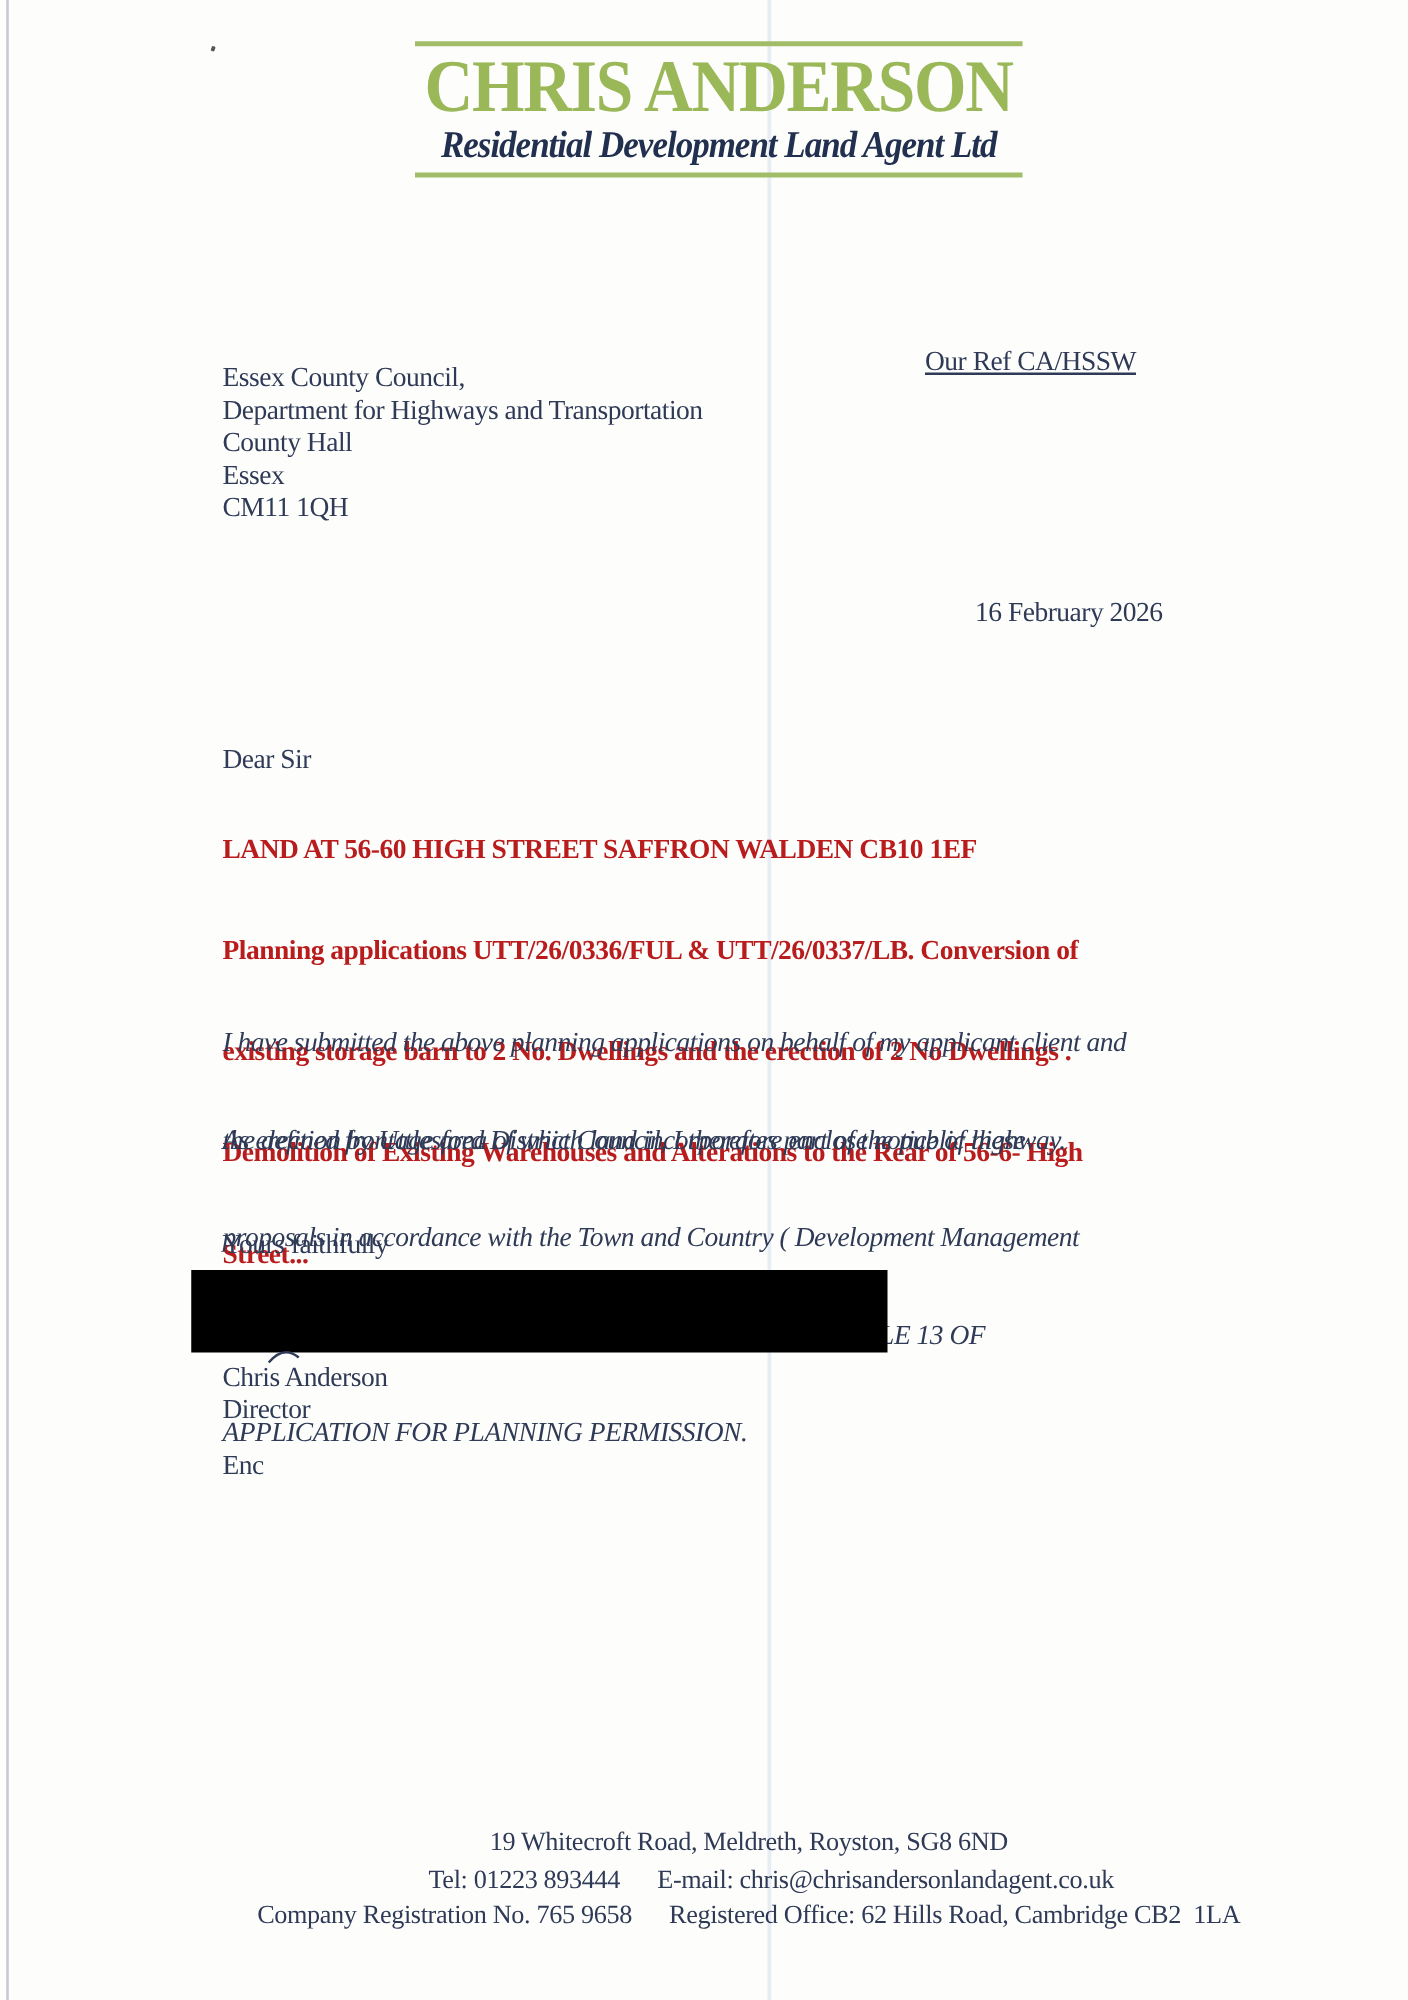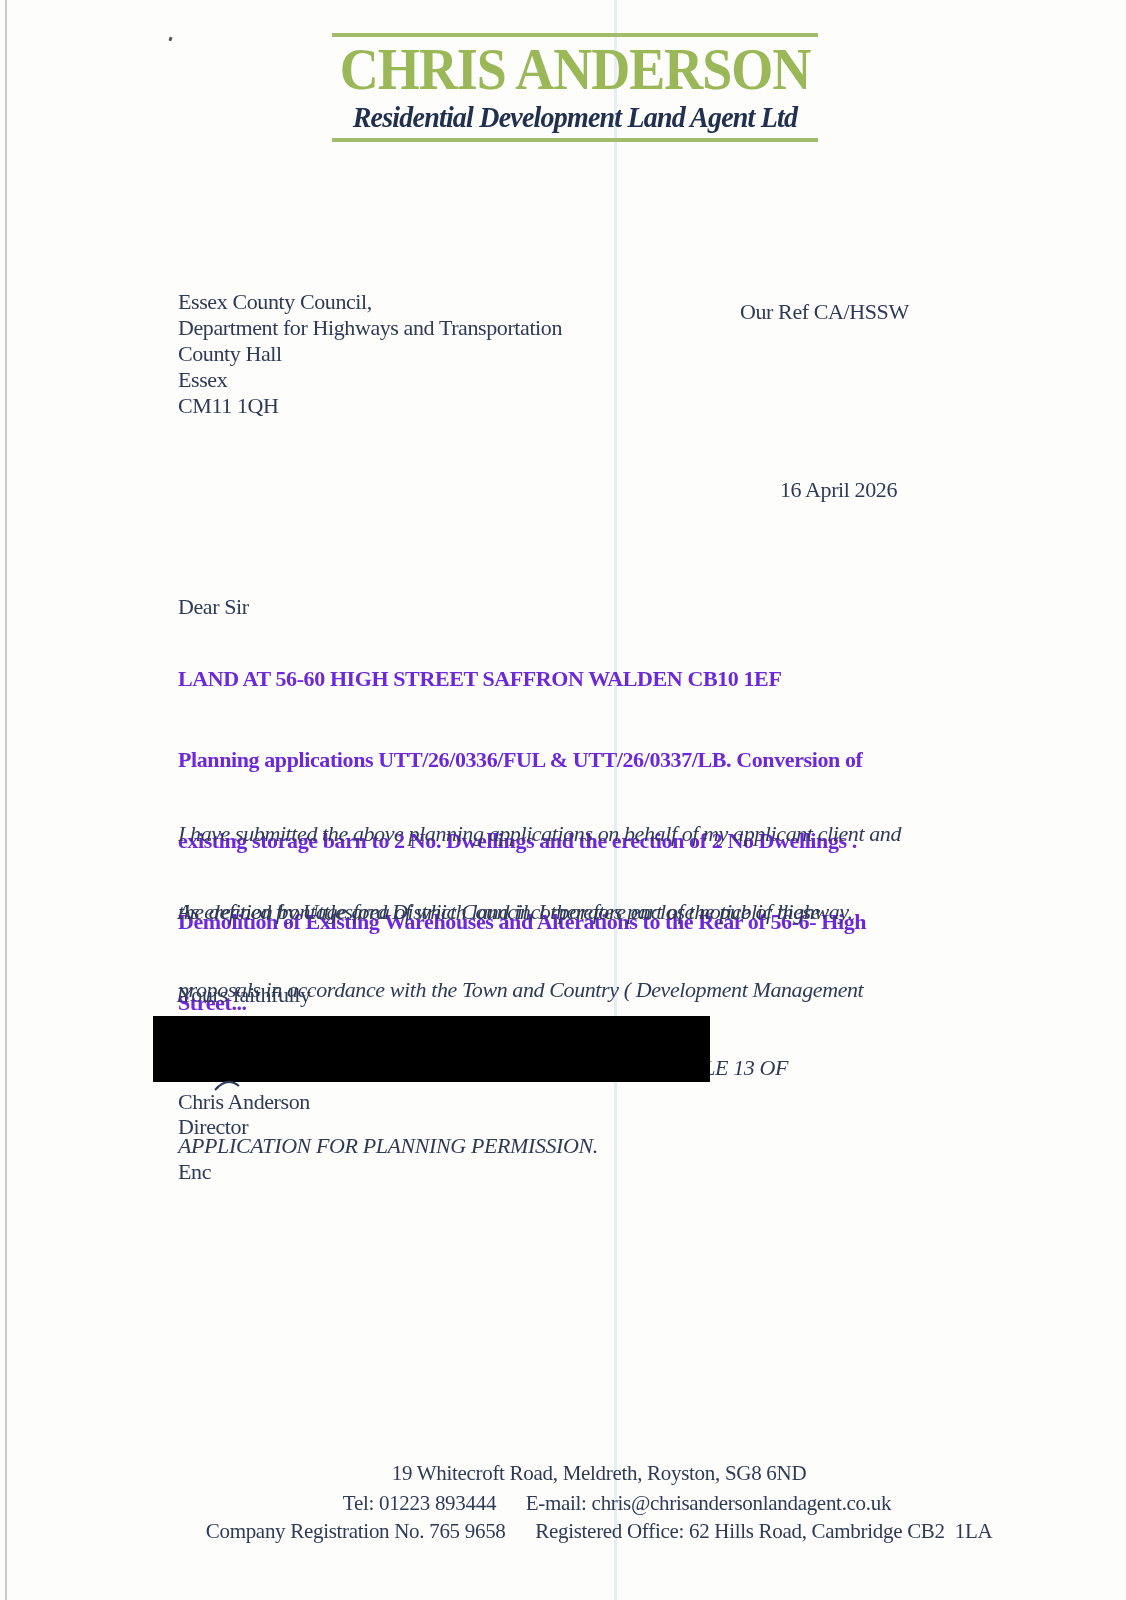--- a/index.html
+++ b/index.html
@@ -22,25 +22,25 @@
     letter-spacing:-1px;transform:scaleY(1.1);transform-origin:center top;white-space:nowrap;
   }
   .tagline{
     position:absolute;left:0;top:70px;width:486px;
     font-size:28px;font-weight:bold;font-style:italic;line-height:32px;color:#223050;
     letter-spacing:-0.8px;transform:scaleY(1.08);transform-origin:center top;white-space:nowrap;
   }
   
   .t{position:absolute;font-size:22px;line-height:26px;letter-spacing:-0.4px;white-space:pre;}
   .recipient{position:absolute;left:178px;top:289px;font-size:22px;line-height:26px;letter-spacing:-0.4px;}
-  .our-ref{position:absolute;left:740px;top:299px;}
+  .our-ref{position:absolute;left:740px;top:276px;text-decoration:underline;}
   .date{position:absolute;left:780px;top:477px;}
   .salutation{position:absolute;left:178px;top:561px;margin-top:33px;}
   .subject{
-    position:absolute;left:178px;top:611px;font-weight:bold;color:#6d28d9;
+    position:absolute;left:178px;top:611px;font-weight:bold;color:#b91c1c;
     font-size:22px;line-height:27px;letter-spacing:-0.4px;white-space:pre;
   }
   .para1{position:absolute;left:178px;top:769px;}
   .para2{position:absolute;left:178px;top:847px;}
   .para{font-size:22px;line-height:26px;letter-spacing:-0.4px;white-space:pre;font-style:italic;}
   .closing{position:absolute;left:178px;top:982px;}
   .redaction{position:absolute;left:153px;top:1016px;width:557px;height:66px;background:#000;}
   .sig-remnant{position:absolute;left:213px;top:1076px;}
   .signer-name{position:absolute;left:178px;top:1089px;}
   .signer-title{position:absolute;left:178px;top:1114px;}
@@ -70,21 +70,21 @@
   <div class="recipient">
     <div>Essex County Council,</div>
     <div>Department for Highways and Transportation</div>
     <div>County Hall</div>
     <div>Essex</div>
     <div>CM11 1QH</div>
   </div>
 
   <div class="t our-ref">Our Ref CA/HSSW</div>
 
-  <div class="t date">16 April 2026</div>
+  <div class="t date">16 February 2026</div>
 
   <div class="t salutation">Dear Sir</div>
 
   <div class="subject">
     <div>LAND AT 56-60 HIGH STREET SAFFRON WALDEN CB10 1EF</div>
     <div>Planning applications UTT/26/0336/FUL &amp; UTT/26/0337/LB. Conversion of</div>
     <div>existing storage barn to 2 No. Dwellings and the erection of 2 No Dwellings .</div>
     <div>Demolition of Existing Warehouses and Alterations to the Rear of 56-6- High</div>
     <div>Street...</div>
   </div>

